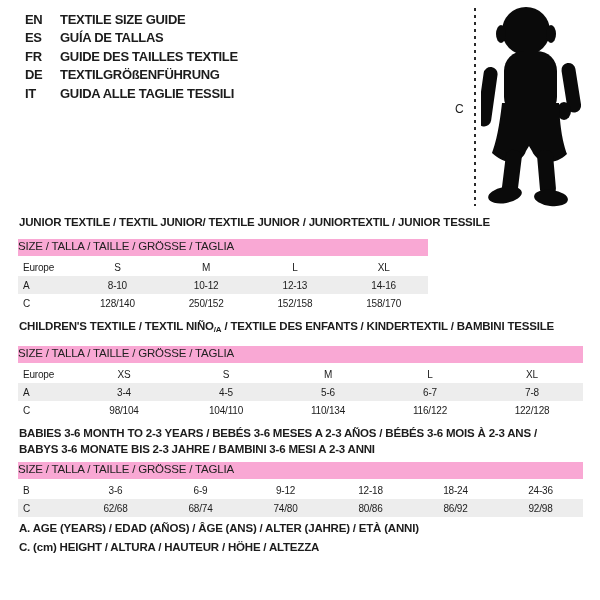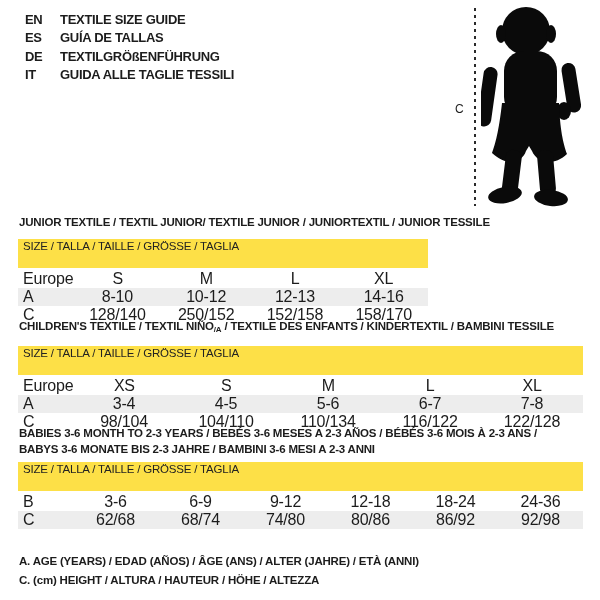--- a/index.html
+++ b/index.html
@@ -25,43 +25,47 @@
   .section-title{
     position:absolute;left:19px;font-size:11.5px;font-weight:bold;
     letter-spacing:-0.2px;white-space:nowrap;
   }
   .section-title .sub{font-size:8px;vertical-align:-2px;}
   .two-line{line-height:16px;white-space:normal;width:565px;}
   .size-table{position:absolute;left:18px;}
   .size-table.w1{width:410px;}
   .size-table.w2{width:565px;}
   .size-head{
-    background:#fde047;height:29px;line-height:15px;
-    padding-left:5px;font-size:11.5px;color:#222;margin-bottom:2px;
+    background:#f9a8d4;height:17px;line-height:15px;
+    font-size:11.5px;color:#222;margin-bottom:2px;
     letter-spacing:-0.2px;
   }
-  .trow{display:flex;height:18px;align-items:flex-start;font-size:16px;letter-spacing:-0.2px;}
+  .trow{display:flex;height:18px;align-items:center;font-size:10px;letter-spacing:-0.2px;}
   .trow.stripe{background:#ededed;}
   .tcell{flex:1;text-align:center;white-space:nowrap;}
   .tcell.label{flex:0 0 50px;text-align:left;padding-left:5px;}
   
-  .footnotes{position:absolute;left:19px;top:552px;}
+  .footnotes{position:absolute;left:19px;top:519px;}
   .footnote{font-size:11.5px;font-weight:bold;line-height:19px;letter-spacing:-0.2px;white-space:nowrap;}
 </style>
 </head>
 <body>
 
 <div class="lang-block">
   <div class="lang-row">
     <span class="lang-code">EN</span>
     <span class="lang-label">TEXTILE SIZE GUIDE</span>
   </div>
   <div class="lang-row">
     <span class="lang-code">ES</span>
     <span class="lang-label">GUÍA DE TALLAS</span>
+  </div>
+  <div class="lang-row">
+    <span class="lang-code">FR</span>
+    <span class="lang-label">GUIDE DES TAILLES TEXTILE</span>
   </div>
   <div class="lang-row">
     <span class="lang-code">DE</span>
     <span class="lang-label">TEXTILGRÖßENFÜHRUNG</span>
   </div>
   <div class="lang-row">
     <span class="lang-code">IT</span>
     <span class="lang-label">GUIDA ALLE TAGLIE TESSILI</span>
   </div>
 </div>

